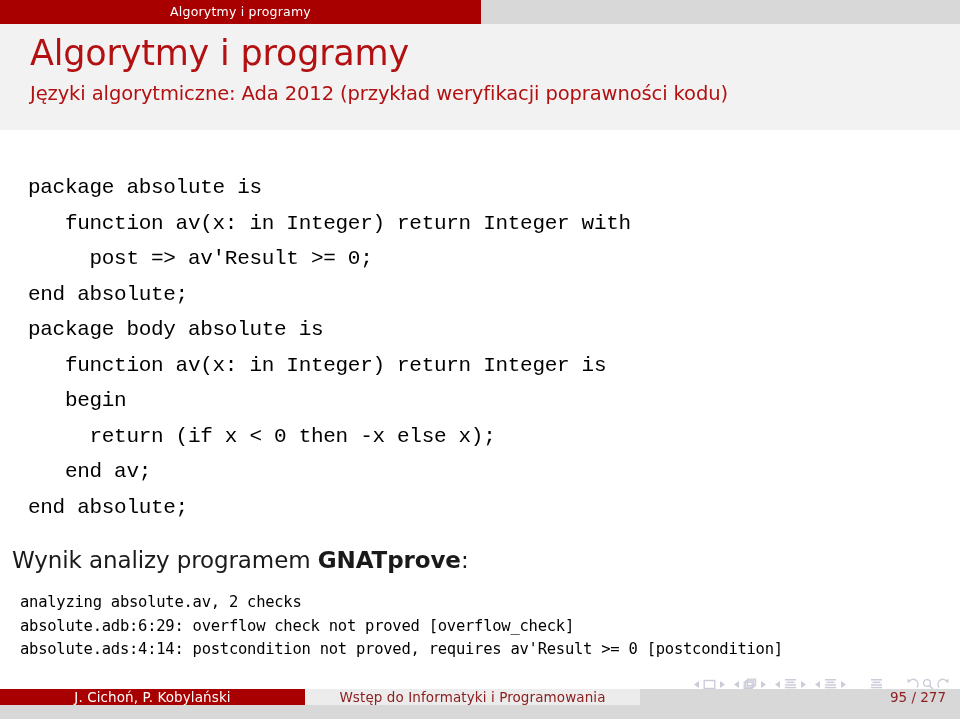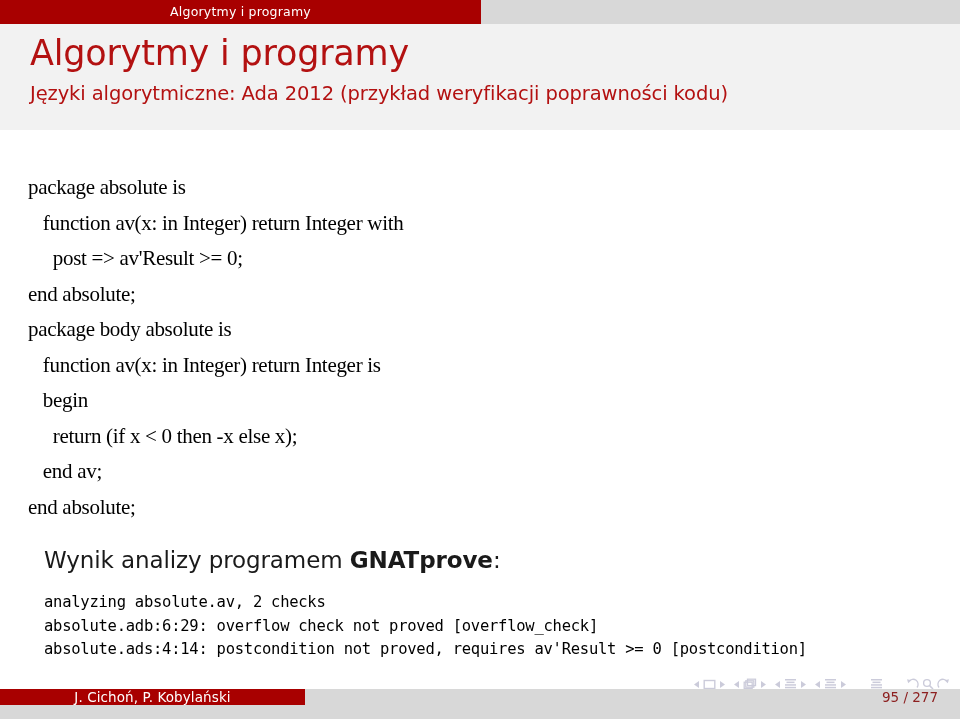--- a/index.html
+++ b/index.html
@@ -90,41 +90,41 @@
     top: 130px;
     left: 0;
     width: 960px;
     height: 530px;
     background: #ffffff;
     overflow: hidden;
   }
 
   .code-block {
     margin: 40px 0 0 28px;
-    font-family: Liberation Serif, serif;
+    font-family: Liberation Mono, monospace;
     font-size: 21px;
     line-height: 35.5px;
     color: #000000;
     white-space: pre;
     letter-spacing: -0.3px;
   }
 
   .section-heading {
-    margin: 22px 0 0 44px;
+    margin: 22px 0 0 12px;
     font-size: 23px;
     color: #1a1a1a;
     font-weight: 400;
     letter-spacing: -0.1px;
   }
   .section-heading b {
     font-weight: 700;
   }
 
   .output-block {
-    margin: 18px 0 0 44px;
+    margin: 18px 0 0 20px;
     font-family: "DejaVu Sans Mono", monospace;
     font-size: 15.5px;
     line-height: 23.5px;
     color: #000000;
     white-space: pre;
     letter-spacing: -0.25px;
   }
 
   
   .navsymbols {
@@ -181,21 +181,21 @@
     letter-spacing: 0.1px;
     white-space: nowrap;
   }
   .foot-page {
     flex: 1;
     background: #d8d8d8;
     color: #8d2020;
     display: flex;
     align-items: center;
     justify-content: flex-end;
-    padding-right: 22px;
+    padding-right: 14px;
     font-size: 13.5px;
     box-sizing: border-box;
     white-space: nowrap;
   }
 </style>
 </head>
 <body>
 
 <div class="slide">
 
@@ -345,16 +345,17 @@
         <svg width="13" height="12" viewBox="0 0 13 12">
           <path d="M2 9.5 A5 5 0 1 1 10 3.2" fill="none" stroke="currentColor" stroke-width="1.3"></path>
           <polygon points="12,1.2 7.6,2.2 10.8,5.2" fill="currentColor"></polygon>
         </svg>
       </span>
     </div>
   </div>
 
   <div class="footline">
     <div class="foot-author">J. Cichoń, P. Kobylański</div>
+    <div class="foot-title">Wstęp do Informatyki i Programowania</div>
     <div class="foot-page">95 / 277</div>
   </div>
 
 </div>
 
 </body></html>

